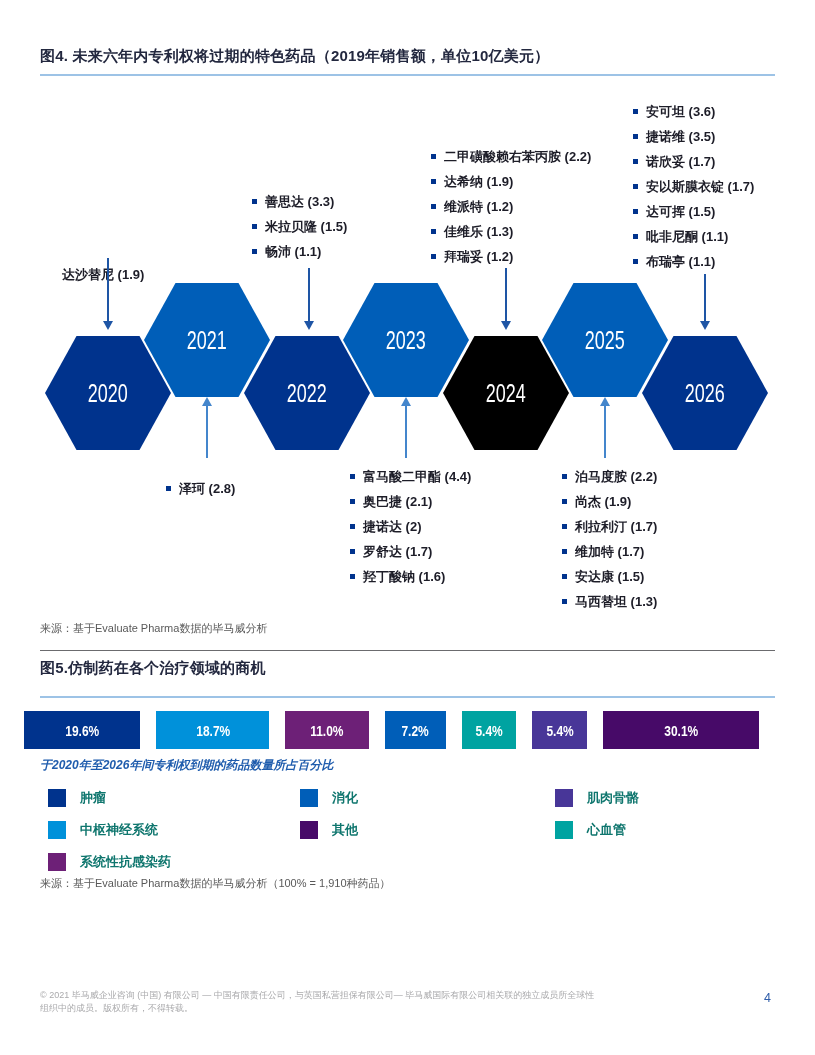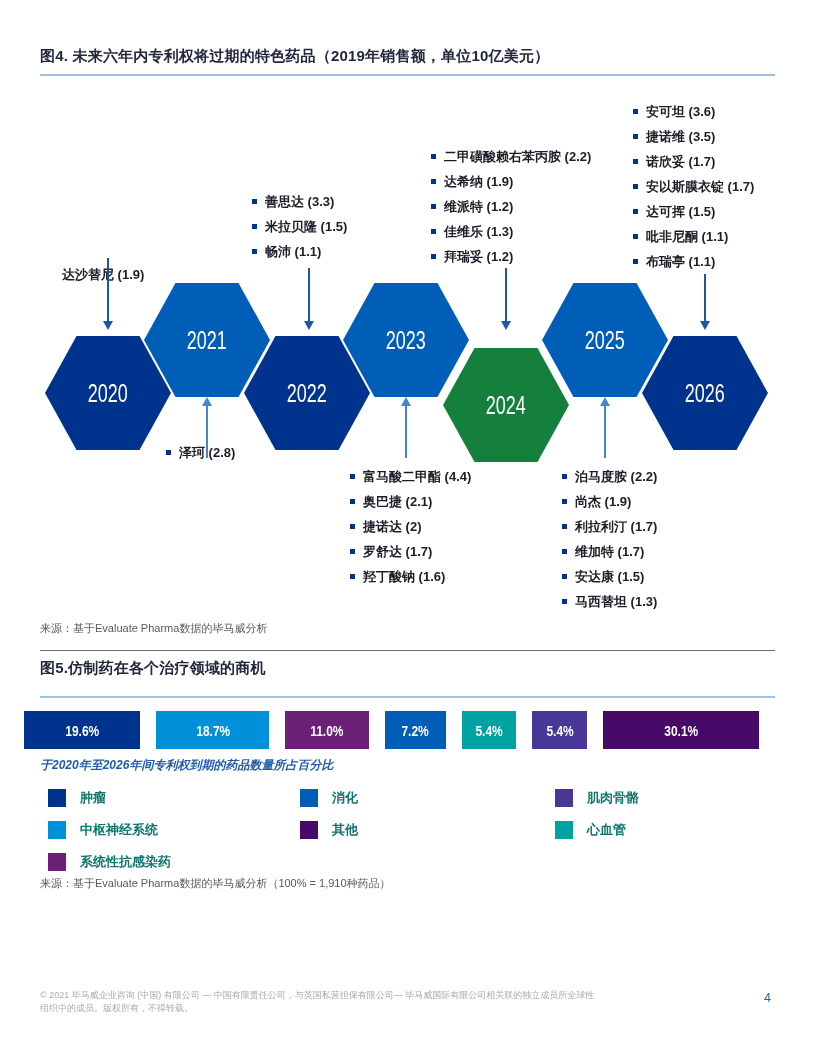--- a/index.html
+++ b/index.html
@@ -66,21 +66,21 @@
           <span class="drug-text">达沙替尼 (1.9)</span>
         </div>
       </div>
       <div class="arrow arrow-down" style="left: 103px; top: 258px; height: 72px; color: rgb(30, 85, 165);">
         <i class="line"></i>
         <i class="head"></i>
       </div>
       <div class="hex" style="left: 144px; top: 283px; background: rgb(0, 94, 184);">
         <span class="year">2021</span>
       </div>
-      <div class="drug-list" style="left: 166px; top: 444px;">
+      <div class="drug-list" style="left: 166px; top: 480px;">
         <div class="drug-row">
           <span class="bullet"></span>
           <span class="drug-text">泽珂 (2.8)</span>
         </div>
       </div>
       <div class="arrow arrow-up" style="left: 202px; top: 397px; height: 61px; color: rgb(68, 134, 204);">
         <i class="line"></i>
         <i class="head"></i>
       </div>
       <div class="hex" style="left: 244px; top: 336px; background: rgb(0, 51, 141);">
@@ -126,21 +126,21 @@
         </div>
         <div class="drug-row">
           <span class="bullet"></span>
           <span class="drug-text">羟丁酸钠 (1.6)</span>
         </div>
       </div>
       <div class="arrow arrow-up" style="left: 401px; top: 397px; height: 61px; color: rgb(68, 134, 204);">
         <i class="line"></i>
         <i class="head"></i>
       </div>
-      <div class="hex" style="left: 443px; top: 348px; background: #15803d;">
+      <div class="hex" style="left: 443px; top: 336px; background: #000000;">
         <span class="year">2024</span>
       </div>
       <div class="drug-list" style="left: 431px; top: 148px;">
         <div class="drug-row">
           <span class="bullet"></span>
           <span class="drug-text">二甲磺酸赖右苯丙胺 (2.2)</span>
         </div>
         <div class="drug-row">
           <span class="bullet"></span>
           <span class="drug-text">达希纳 (1.9)</span>

